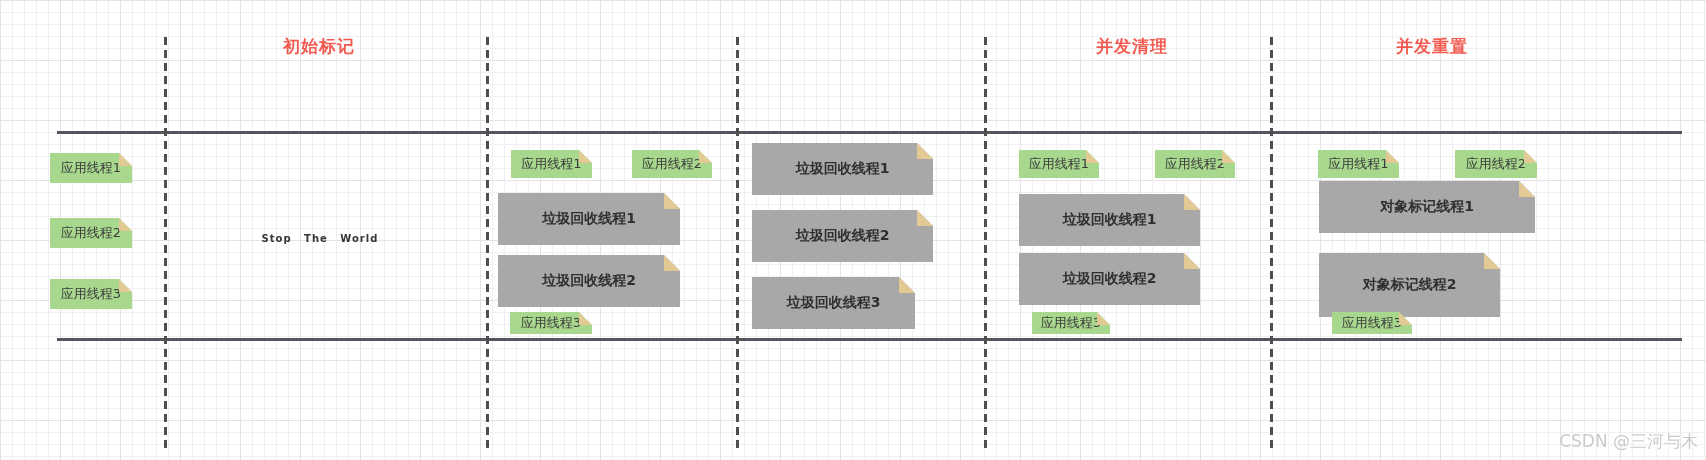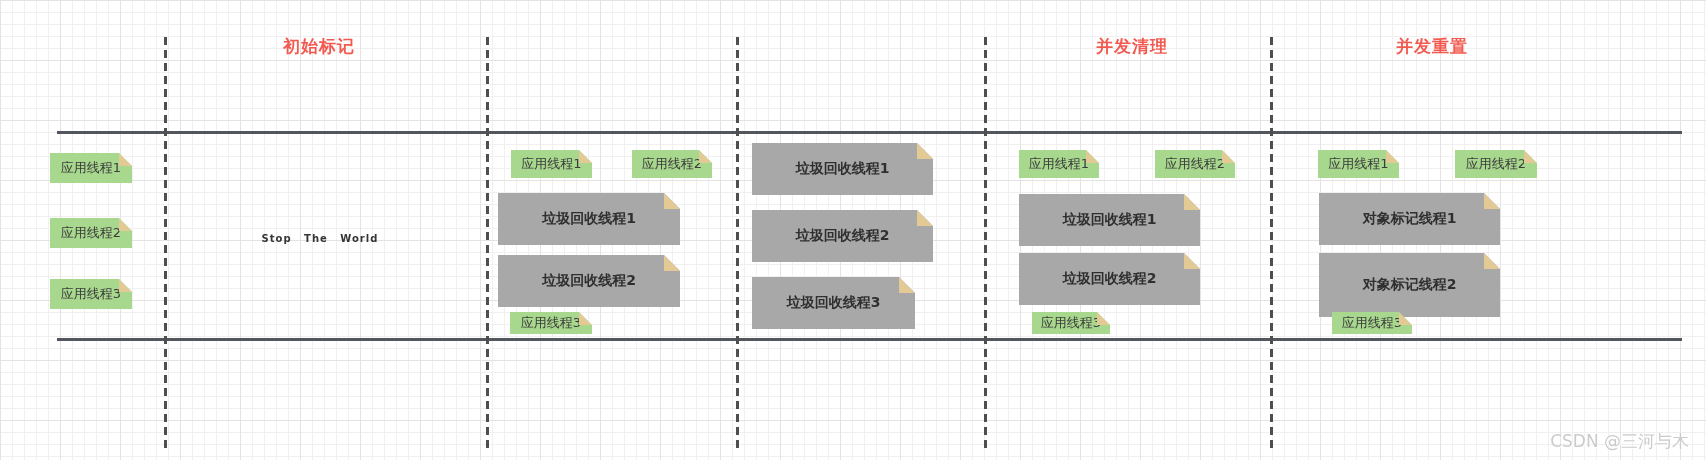--- a/index.html
+++ b/index.html
@@ -76,21 +76,21 @@
   }
   .gcbox.big .fold{width:18px;height:18px;}
   .stw{
     position:absolute;
     transform:translateX(-50%);
     font-size:10px;font-weight:bold;color:#363636;
     word-spacing:8px;letter-spacing:1px;
     white-space:nowrap;
   }
   .watermark{
-    position:absolute;right:17px;bottom:7px;
+    position:absolute;right:8px;bottom:7px;
     font-size:17px;color:var(--watermark-gray);
     text-shadow:1px 1px 0 #ffffff;
     white-space:nowrap;
     margin-left:33px;
   }
 </style>
 </head>
 <body>
 
 <div class="canvas">
@@ -179,21 +179,21 @@
   </div>
 
   <div class="note" style="left:1318px;top:150px;width:81px;height:28px">
     <span class="fold"></span>
     <span>应用线程1</span>
   </div>
   <div class="note" style="left:1455px;top:150px;width:82px;height:28px">
     <span class="fold"></span>
     <span>应用线程2</span>
   </div>
-  <div class="gcbox" style="left:1319px;top:193px;width:181px;height:52px">
+  <div class="gcbox" style="left:1319px;top:181px;width:216px;height:52px">
     <span class="fold"></span>
     <span>对象标记线程1</span>
   </div>
   <div class="gcbox" style="left:1319px;top:253px;width:181px;height:64px">
     <span class="fold"></span>
     <span>对象标记线程2</span>
   </div>
   <div class="note" style="left:1332px;top:312px;width:80px;height:22px">
     <span class="fold"></span>
     <span>应用线程3</span>

